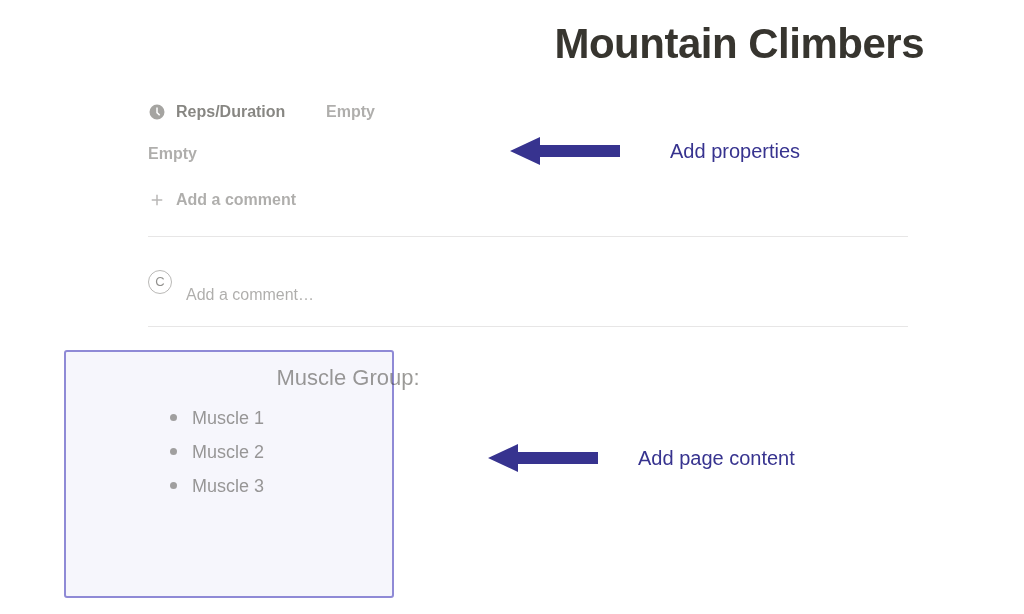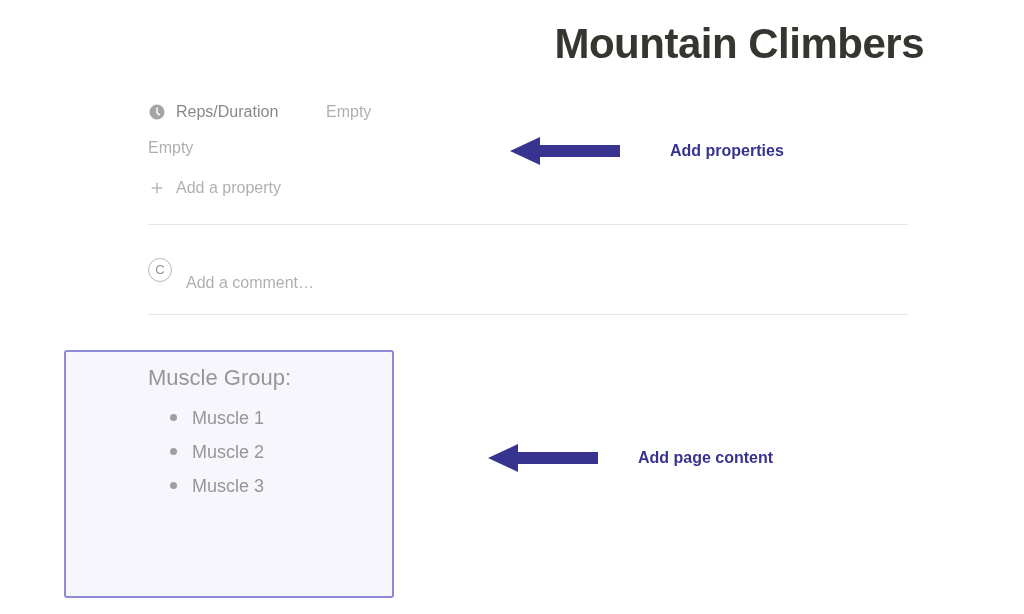--- a/index.html
+++ b/index.html
@@ -19,22 +19,23 @@
   .page-title {
     font-size: 42px;
     font-weight: 700;
     margin: 20px 0 30px 0;
     letter-spacing: -0.5px;
     text-align: right;
   }
   .properties {
     display: flex;
     flex-direction: column;
-    gap: 8px;
+    gap: 14px;
     width: 760px;
+    font-weight: bold;
   }
   .prop-row {
     display: flex;
     align-items: center;
     height: 28px;
   }
   .prop-label {
     display: flex;
     align-items: center;
     width: 178px;
@@ -119,20 +120,21 @@
     position: absolute;
     left: 148px;
     top: 365px;
     width: 400px;
   }
   .content-heading {
     font-size: 22px;
     font-weight: 500;
     color: rgba(55,53,47,0.5);
     margin: 0 0 10px 0;
+    text-align: center;
   }
   .content-heading.second { margin-top: 18px; }
   .muscle-list {
     list-style: none;
     padding: 0;
     margin: 0 0 0 22px;
   }
   .muscle-list li {
     position: relative;
     padding-left: 22px;
@@ -153,22 +155,22 @@
   .annotation {
     position: absolute;
     display: flex;
     align-items: center;
     gap: 50px;
   }
   .annotation.props { left: 510px; top: 133px; }
   .annotation.content { left: 488px; top: 440px; gap: 40px; }
   .annotation-text {
     color: #37338f;
-    font-weight: 700;
-    font-size: 16px;
+    font-weight: 400;
+    font-size: 20px;
   }
   .arrow svg { display: block; }
   .plus-icon svg { fill: rgba(55,53,47,0.35); }
 </style>
 </head>
 <body>
 
 <div class="page">
   <h1 class="page-title">Mountain Climbers</h1>
 
@@ -190,21 +192,21 @@
     <div class="prop-row">
       <div class="prop-value empty">Empty</div>
     </div>
 
     <div class="add-prop">
       <span class="prop-icon plus-icon">
         <svg viewBox="0 0 24 24">
             <path d="M11 5h2v6h6v2h-6v6h-2v-6H5v-2h6V5z"></path>
           </svg>
       </span>
-      <span>Add a property</span>
+      <span>Add a comment</span>
     </div>
   </div>
 
   <hr class="divider">
 
   <div class="comment-row">
     <div class="comment-avatar">C</div>
     <div class="comment-placeholder">Add a comment…</div>
   </div>
 

